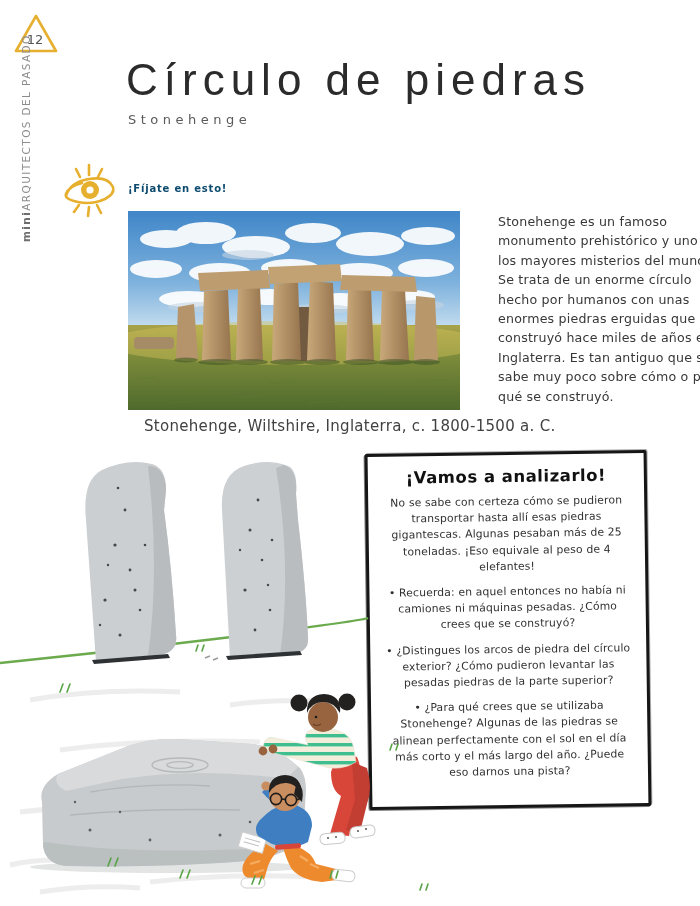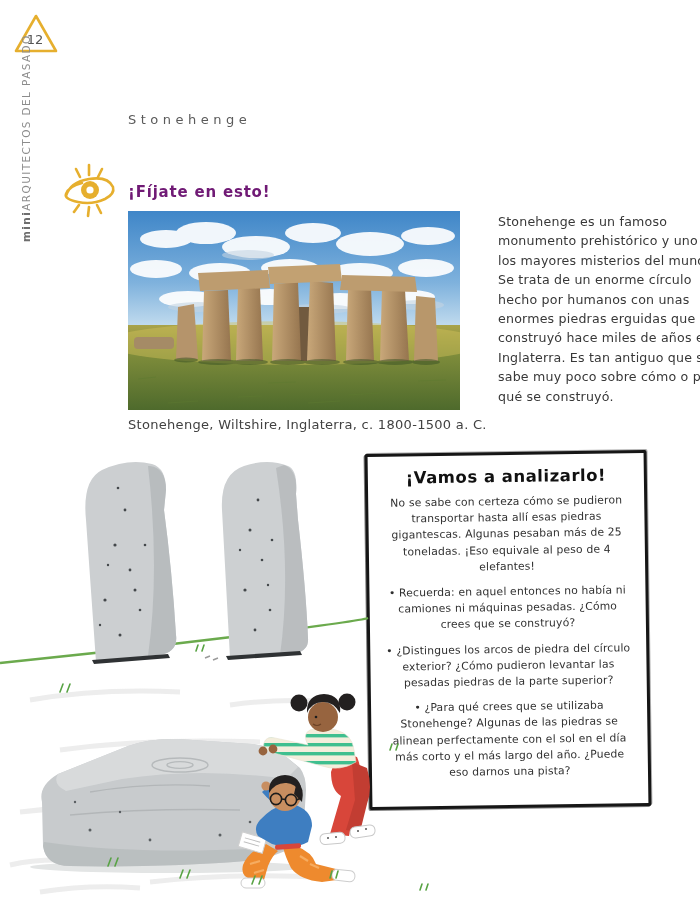--- a/index.html
+++ b/index.html
@@ -18,26 +18,26 @@
 
   
   .title { position:absolute; left:126px; top:56px; margin:0;
            font-family:"Liberation Sans", sans-serif; font-weight:300;
            font-size:44px; letter-spacing:6px; color:#2b2b2b; line-height:1.1; }
   .subtitle { position:absolute; left:128px; top:112px;
               font-size:13px; letter-spacing:4.5px; color:#5a5a5a; }
 
   
   .eye { position:absolute; left:56px; top:156px; width:66px; height:68px; }
-  .fijate { position:absolute; left:128px; top:183px; font-size:15px; font-weight:bold;
-            letter-spacing:0.8px; color:#701a75; }
+  .fijate { position:absolute; left:128px; top:183px; font-size:10px; font-weight:bold;
+            letter-spacing:0.8px; color:#0c4a6e; }
 
   
   .photo { position:absolute; left:128px; top:211px; width:332px; height:199px; overflow:hidden; }
-  .caption { position:absolute; left:128px; font-size:13px; color:#414141;
+  .caption { position:absolute; left:144px; font-size:15px; color:#414141;
              letter-spacing:0.3px; white-space:nowrap; }
   .cap1 { top:417px; } .cap2 { top:433px; }
 
   
   .intro { position:absolute; left:498px; top:212px; width:224px;
            font-size:12.6px; line-height:19.4px; letter-spacing:0.2px; color:#383838; }
 
   
   .abox { position:absolute; left:367px; top:452px; width:282px; height:356px;
           background:#ffffff; border:3px solid #161616; border-radius:2px;
@@ -59,20 +59,21 @@
 
   <div class="tri-wrap">
     <svg width="48" height="44" viewBox="0 0 48 44">
       <path d="M24,4 L44,39 L4,39 Z" fill="#ffffff" stroke="#E6AF2E" stroke-width="2.6" stroke-linejoin="round"></path>
       <text x="23" y="32" text-anchor="middle" font-size="13" fill="#555555">12</text>
     </svg>
   </div>
 
   <div class="series"><span class="mini">mini</span><span>ARQUITECTOS DEL PASADO</span></div>
 
+  <h1 class="title">Círculo de piedras</h1>
   <div class="subtitle">Stonehenge</div>
 
   <svg class="eye" viewBox="0 0 66 68">
     <g stroke="#E6AF2E" stroke-width="2.6" stroke-linecap="round" fill="none">
       <path d="M20,13 L24,21"></path>
         <path d="M33,9 L33,19"></path>
         <path d="M46,13 L42,21"></path>
       <path d="M18,56 L23,49"></path>
         <path d="M32,60 L33,51"></path>
         <path d="M45,57 L41,49"></path>

